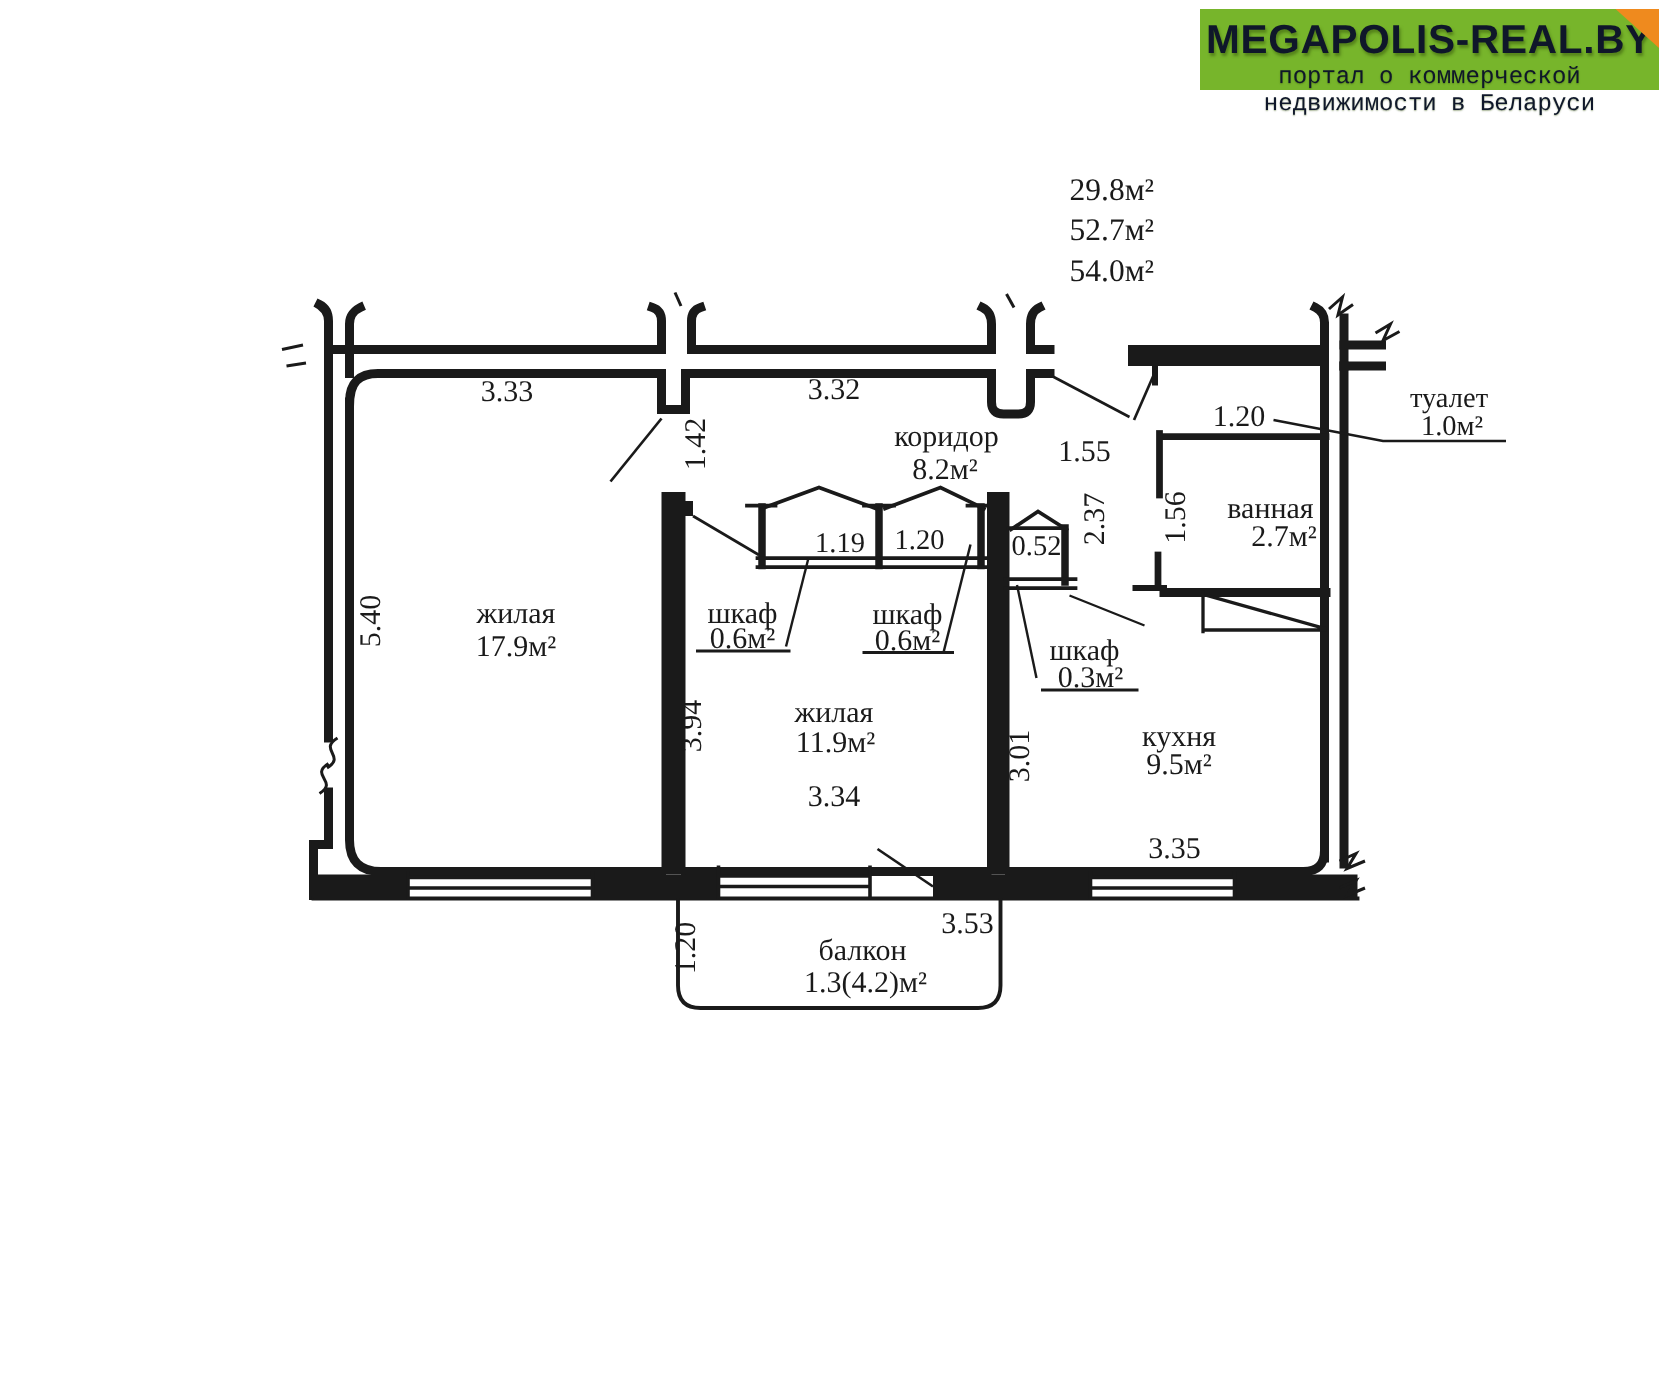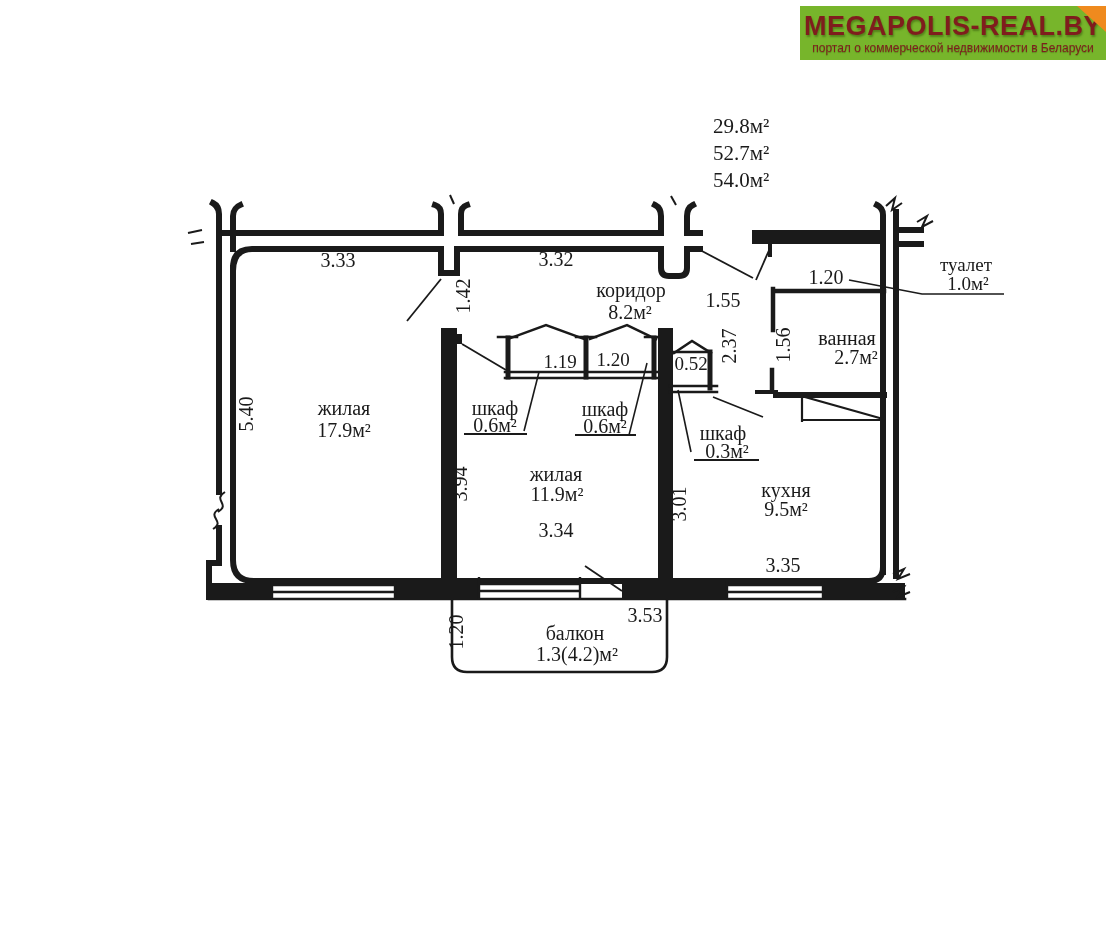--- a/index.html
+++ b/index.html
@@ -1,26 +1,26 @@
 <!DOCTYPE html>
 <html><head>
 <meta charset="utf-8">
 <style>
   html,body{margin:0;padding:0;background:#ffffff;}
   body{width:1111px;height:925px;position:relative;overflow:hidden;
        font-family:"Liberation Serif","DejaVu Serif",serif;}
   .stage{position:absolute;left:0;top:0;width:1111px;height:925px;}
   svg text{fill:#1a1a1a;font-family:"Liberation Serif","DejaVu Serif",serif;}
   .logo{position:absolute;left:800px;top:6px;width:306px;height:54px;
-        background:#77b52b;color:#7f1d1d;text-align:center;
+        background:#77b52b;color:#0f172a;text-align:center;
         font-family:"Liberation Sans","DejaVu Sans",sans-serif;}
   .logo-title{font-size:27px;font-weight:bold;line-height:1;margin-top:7px;
         letter-spacing:.5px;text-shadow:1px 2px 2px rgba(50,80,10,.5);}
-  .logo-subtitle{font-size:12px;line-height:1.15;margin-top:2px;
-        text-shadow:0 1px 1px rgba(50,80,10,.45);}
+  .logo-subtitle{font-size:16px;line-height:1.15;margin-top:2px;
+        text-shadow:0 1px 1px rgba(50,80,10,.45);font-family:Liberation Mono, monospace;}
   .logo-fold{position:absolute;right:0;top:0;}
 </style>
 </head>
 <body>
 
 <div class="stage">
 
   <svg width="1111" height="925" viewBox="0 0 1111 925">
 
     <g stroke="#1a1a1a" fill="none" stroke-linecap="square">

